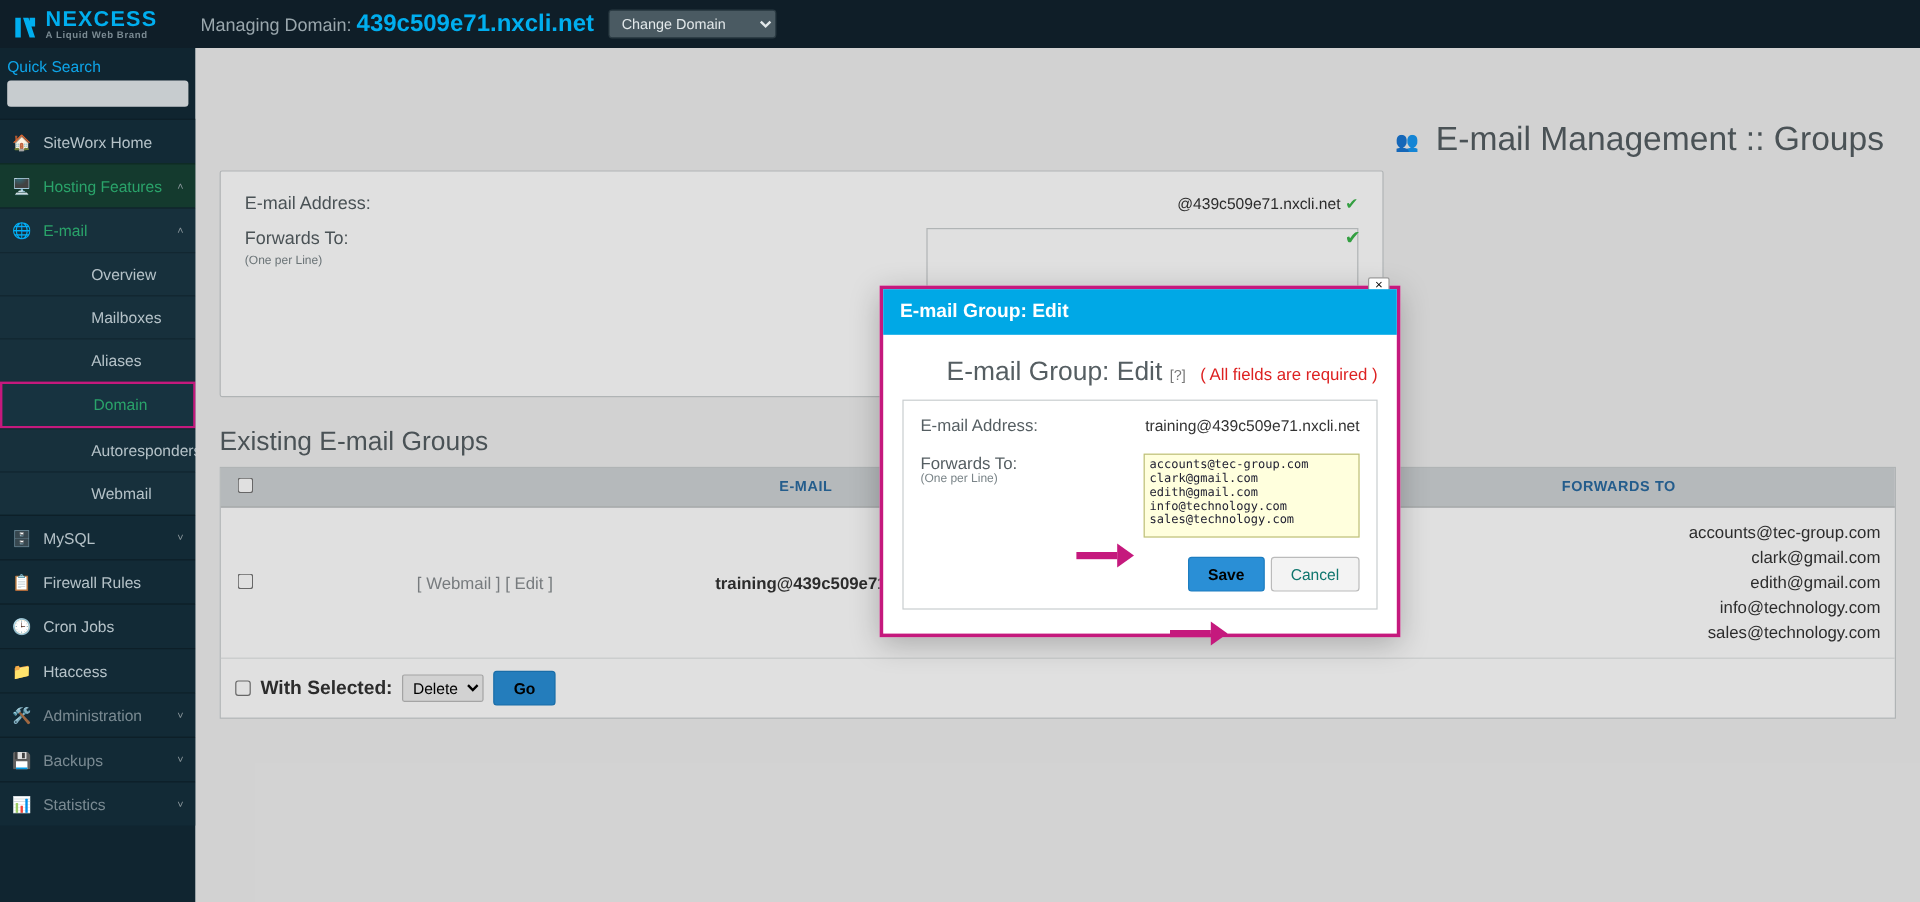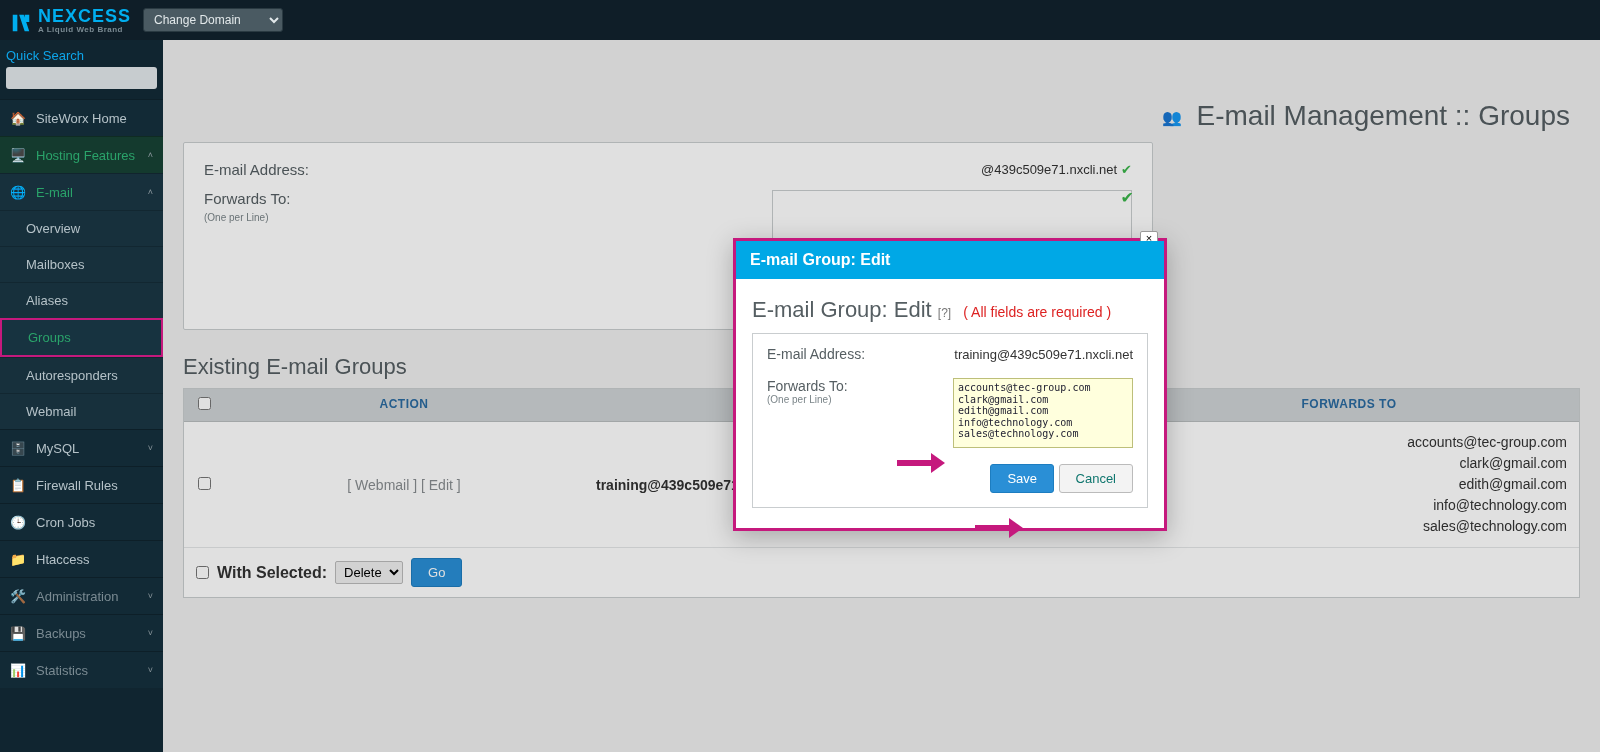--- a/index.html
+++ b/index.html
@@ -12,21 +12,21 @@
 .managing { color: #9aa7ad; font-size: 15px; margin-left: 36px; }
 .managing .domain { color: #00aeef; font-weight: 700; font-size: 20px; }
 .domain-select { margin-left: 12px; background: #4a5a62; color: #e2e8ea; border: 1px solid #2a3a42; font-size: 12px; padding: 3px 6px; border-radius: 3px; width: 140px;}
 
 .layout { display: flex; height: calc(100% - 40px); }
 
 .sidebar { width: 163px; background: #102530; color: #b5c2c8; font-size: 13px; display: flex; flex-direction: column; }
 .qs-label { padding: 8px 6px 4px; color: #0ea5e9; font-size: 13px;}
 .qs-input { margin: 0 6px 10px; background: #c7cccf; border: none; height: 22px; border-radius: 3px; width: calc(100% - 12px); padding: 0 6px;}
 .nav-item { display: flex; align-items: center; padding: 10px 10px; border-top: 1px solid rgba(0,0,0,0.25); cursor: pointer; position: relative;}
-.nav-item.sub { padding-left: 26px; border-top: 1px solid rgba(0,0,0,0.18); background: #17303c;}
+.nav-item.sub { padding-left: 76px; border-top: 1px solid rgba(0,0,0,0.18); background: #17303c;}
 .nav-item .ic { width: 16px; height: 16px; margin-right: 10px; display:inline-flex;align-items:center;justify-content:center; font-size:13px;}
 .nav-item.level1 { background: #122a36; }
 .nav-item.hosting { background: #143a2e; color: #2aa36a; }
 .nav-item.email-parent { background: #17303c; }
 .nav-item.active { background: #173340; color: #2aa36a; border: 2px solid #c5197d; }
 .nav-caret { margin-left: auto; font-size: 9px; color: #8a969c; }
 
 .main { flex: 1; position: relative; background: #f0f0f0; overflow: auto; }
 .overlay-dim { position:absolute; inset:0; background: rgba(0,0,0,0.12); pointer-events:none; }
 
@@ -38,42 +38,42 @@
 .panel-head .req { color: #d22; font-size: 14px; font-weight: 700; margin-left: 6px;}
 .help-q { color:#777; font-size:12px;}
 
 .add-box { border: 1px solid #c9cdcf; background: #fff; padding: 18px 20px; border-radius: 2px; display: flex; flex-direction: column; align-items: flex-end; width: 970px;}
 .add-row { display: flex; align-items: center; width:100%; margin-bottom: 12px; }
 .add-row label { color:#555e62; font-size:15px; margin-right: auto;}
 .add-row .val-right { color:#333; font-size:13px; }
 .check-ic { color:#3bb54a; margin-left:4px;}
 .forward-area { background:#fff; border:1px solid #c9cdcf; width:360px; height:76px; }
 .btn { display:inline-block; padding:6px 16px; border-radius:3px; font-size:13px; cursor:pointer; border:1px solid transparent;}
-.btn-blue { background:#2a8fd6; color:#ffffff; border-color:#1d7dc0;}
+.btn-blue { background:#2a8fd6; color:#000000; border-color:#1d7dc0;font-weight:bold;}
 .btn-grey { background:#f3f3f3; color:#0f766e; border-color:#bbb; }
 
 .table { width:100%; border:1px solid #c9cdcf; background:#fff; }
 .table-head { display:flex; background:#cfd3d5; border-bottom:1px solid #b9bdbf; }
 .th { padding:8px 12px; font-size:12px; color:#2a6aa0; font-weight:700; letter-spacing:0.5px;}
 .col-check { width:40px; text-align:center;}
 .col-action { width:360px; text-align:center;}
 .col-email { flex:1;}
 .col-fwd { width:460px; text-align:center;}
 .table-row { display:flex; border-bottom:1px solid #e4e6e7; align-items:center; min-height:100px;}
 .td { padding:10px 12px; font-size:14px; color:#555e62; }
 .action-link { color:#888d90; }
 .fwd-list { text-align:right; width:100%; color:#333; line-height:1.5;}
 .table-foot { display:flex; align-items:center; padding:10px 12px; gap:8px;}
 .sel-dd { border:1px solid #bbb; font-size:13px; padding:2px 4px; border-radius:2px;}
 
 .modal-wrap { position:absolute; left:570px; top:198px; width:434px; background:#fff; border:3px solid #c5197d; box-shadow:0 6px 24px rgba(0,0,0,0.25); }
 .modal-title { background:#00a8e6; color:#fff; font-weight:700; font-size:16px; padding:10px 14px; position:relative;}
 .modal-close { position:absolute; right:6px; top:-10px; background:#fff; border:1px solid #999; width:18px; height:16px; font-size:11px; line-height:13px; text-align:center; border-radius:2px; cursor:pointer;}
 .modal-body { padding:18px 16px 20px; }
-.modal-sub { color:#555e62; font-size:22px; font-weight:300; }
+.modal-sub { color:#555e62; font-size:22px; font-weight:300;text-align:right; }
 .modal-sub .req { color:#d22; font-size:14px; font-weight:400; margin-left:6px;}
 .modal-form { border:1px solid #c9cdcf; margin-top:10px; padding:12px 14px 14px; }
 .mf-row { display:flex; align-items:center; margin-bottom:16px; }
 .mf-label { color:#555e62; font-size:14px; flex:1;}
 .mf-label .hint { display:block; font-size:10px; color:#7a8488;}
 .mf-val { color:#333; font-size:13px;}
 .mf-textarea { background:#ffffdd; border:1px solid #bdbf7a; width:180px; height:70px; font-family:monospace; font-size:10px; color:#223; padding:3px 4px; resize:none; line-height:1.15;}
 .mf-btns { text-align:right; }
 .arrow { position:absolute; font-size:28px; color:#c5197d; }
 .arrow1 { left:734px; top:415px; }
@@ -88,20 +88,24 @@
 <div class="topbar">
   <div class="logo">
     <svg width="22" height="22" viewBox="0 0 24 24">
         <path d="M3 3h5v18H3zM10 3h5l6 18h-5l-6-18zM16 3h5v8h-5z" fill="#00aeef"></path>
       </svg>
     <div>
       <span>NEXCESS</span>
       <span class="logo-sub">A Liquid Web Brand</span>
     </div>
   </div>
+  <div class="managing">
+    <span>Managing Domain:</span>
+    <span class="domain">439c509e71.nxcli.net</span>
+  </div>
   <select class="domain-select">
     <option>Change Domain</option>
   </select>
 </div>
 
 <div class="layout">
   <div class="sidebar">
     <div class="qs-label">Quick Search</div>
     <input class="qs-input" style="">
 
@@ -122,21 +126,21 @@
     <div class="nav-item sub">
         <span>Overview</span>
       </div>
     <div class="nav-item sub">
         <span>Mailboxes</span>
       </div>
     <div class="nav-item sub">
         <span>Aliases</span>
       </div>
     <div class="nav-item sub active">
-        <span>Groups</span>
+        <span>Domain</span>
       </div>
     <div class="nav-item sub">
         <span>Autoresponders</span>
       </div>
     <div class="nav-item sub">
         <span>Webmail</span>
       </div>
 
     <div class="nav-item level1">
       <span class="ic">🗄️</span>
@@ -196,21 +200,20 @@
         </div>
         <button class="btn btn-blue">Add</button>
       </div>
     </div>
 
     <div class="panel">
       <div class="panel-head">Existing E-mail Groups</div>
       <div class="table">
         <div class="table-head">
           <div class="th col-check"><input type="checkbox" style=""></div>
-          <div class="th col-action">ACTION</div>
           <div class="th col-email" style="text-align:center">E-MAIL</div>
           <div class="th col-fwd">FORWARDS TO</div>
         </div>
         <div class="table-row">
           <div class="td col-check"><input type="checkbox" style=""></div>
           <div class="td col-action">
             <span class="action-link">[ Webmail ]</span>
             <span class="action-link">[ Edit ]</span>
           </div>
           <div class="td col-email" style="color:#333;font-weight:600">training@439c509e71.nxcli.net</div>

